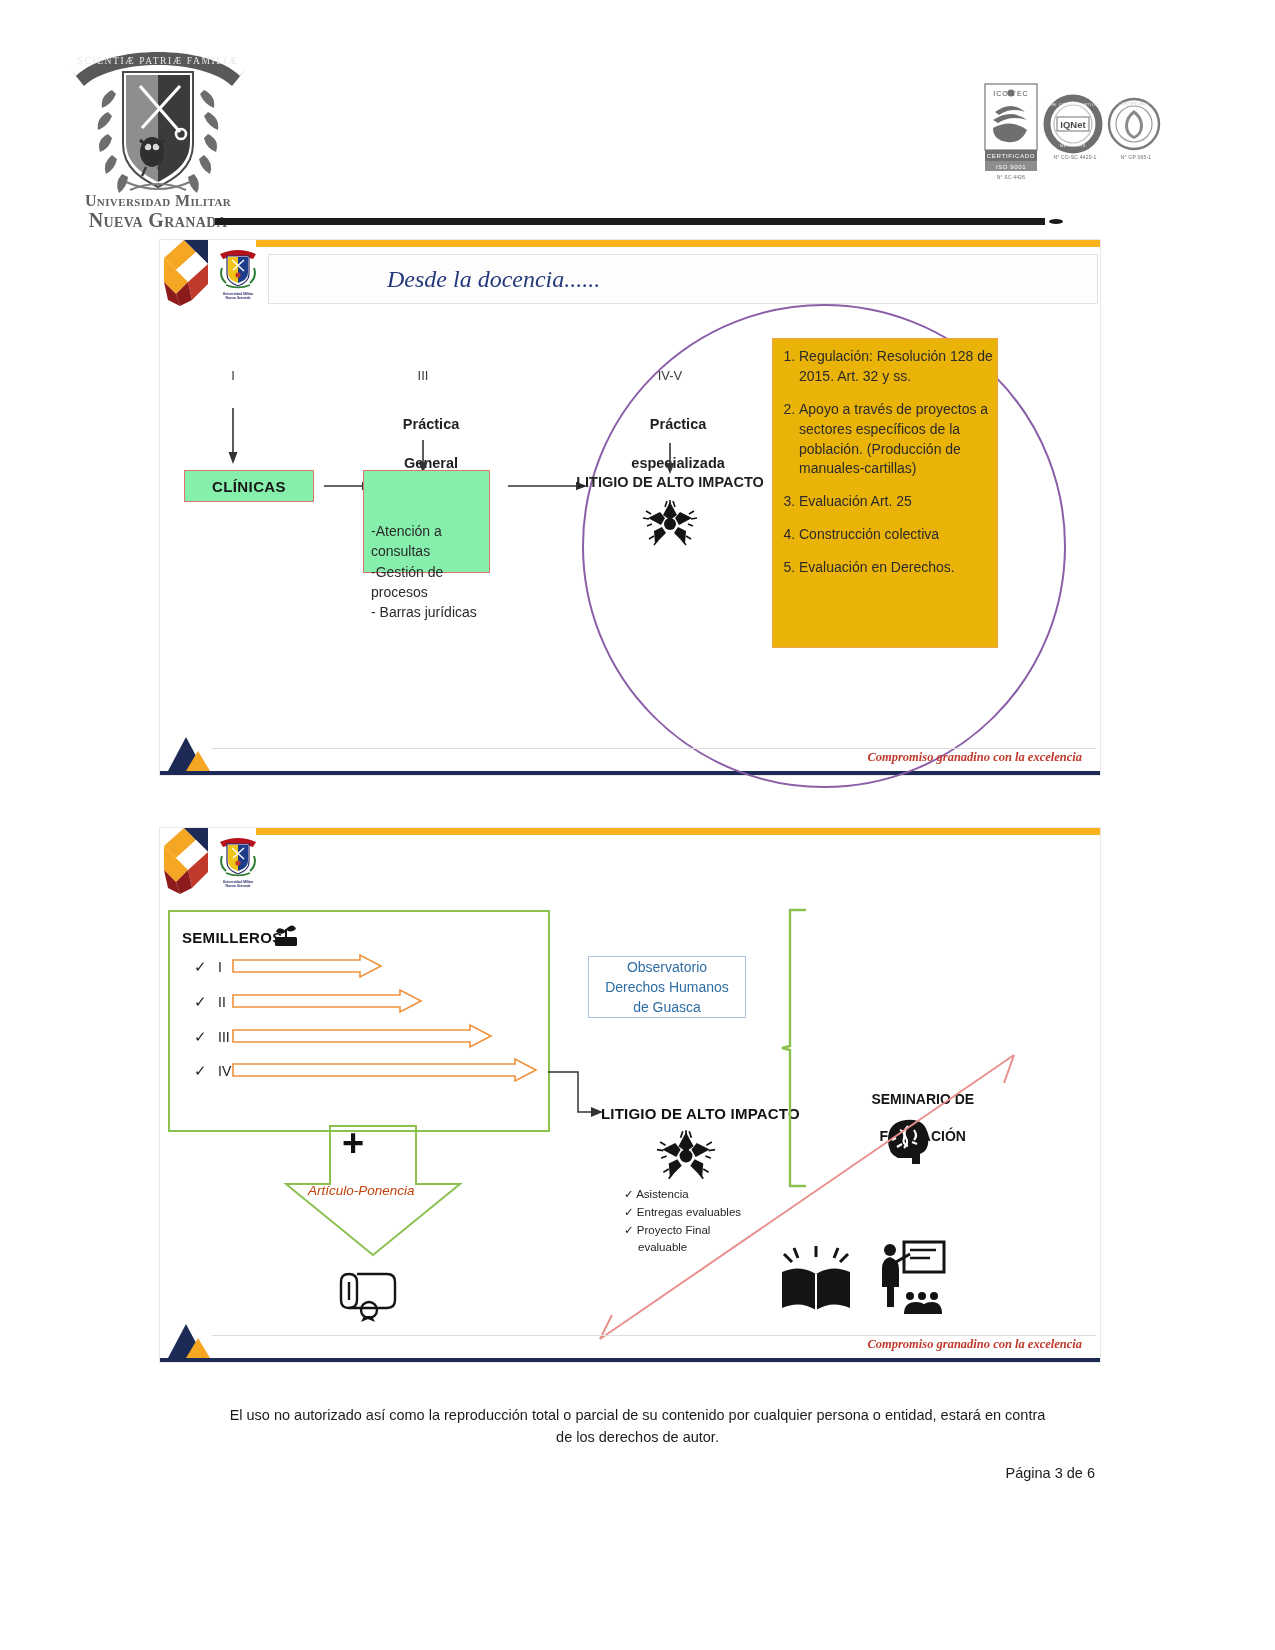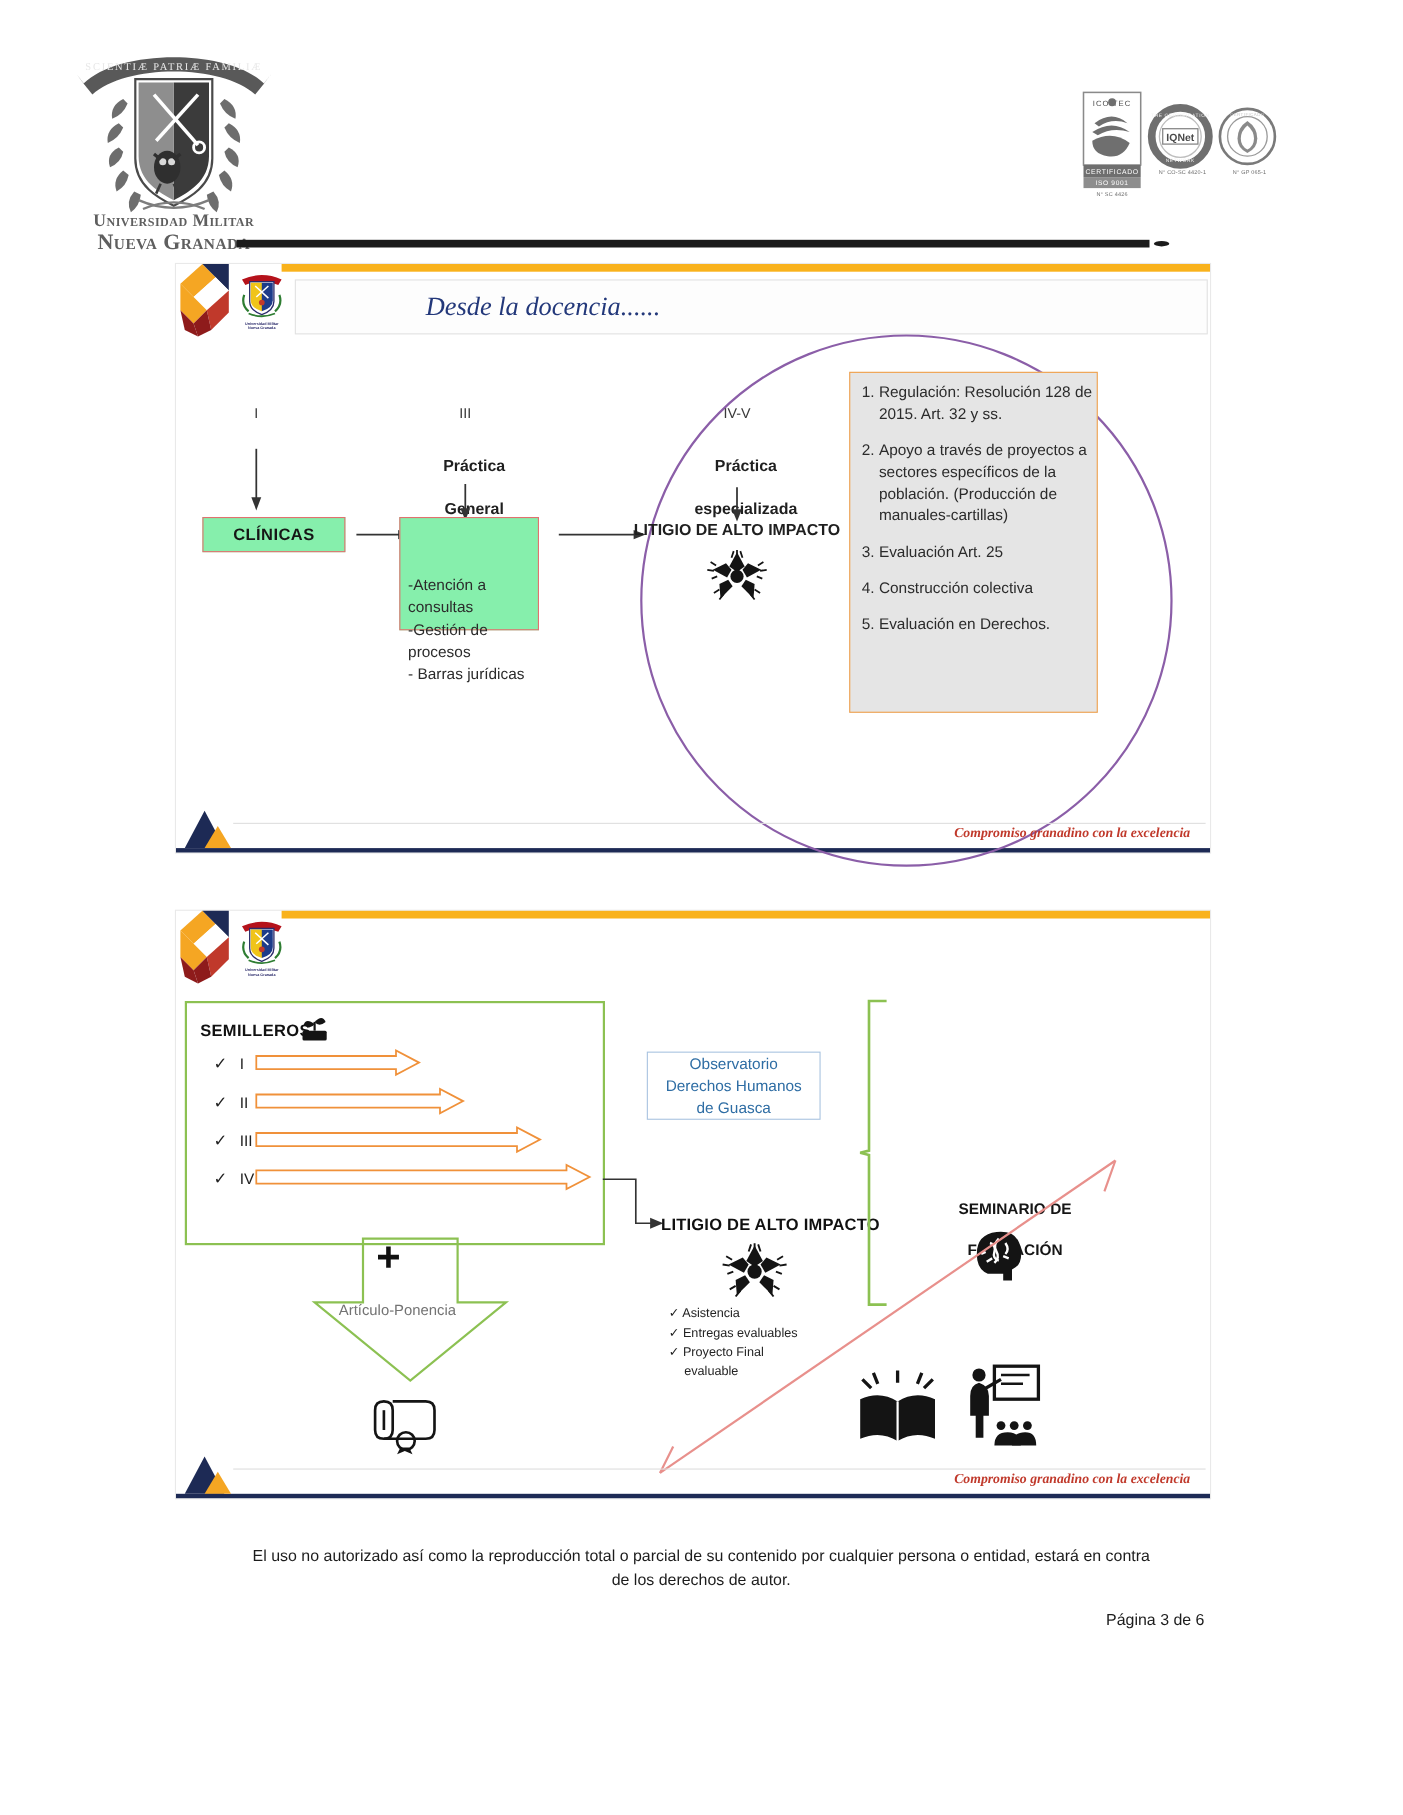--- a/index.html
+++ b/index.html
@@ -53,43 +53,43 @@
 
   
   .s1-circle{
     position:absolute;border:2.5px solid #8b5ea8;border-radius:50%;
   }
   .box-red{
     position:absolute;border:1.6px solid #e0726f;background:#86efac;
     box-sizing:border-box;
   }
   .box-orange{
-    position:absolute;border:1.6px solid #f0a04b;background:#e5e5e5;box-sizing:border-box;
+    position:absolute;border:1.6px solid #f0a04b;background:#eab308;box-sizing:border-box;
   }
   .lbl{position:absolute;white-space:pre;}
   .lbl-roman{font-size:13px;color:#3a3a3a;text-align:center;}
   .lbl-bold{font-size:14.5px;font-weight:bold;color:#1f1f1f;text-align:center;line-height:1.35;}
   .clinicas-text{font-size:15px;font-weight:bold;letter-spacing:.4px;color:#161616;}
   .practica-list{font-size:14px;color:#2b2b2b;line-height:1.45;}
   .olist{position:absolute;font-size:14px;color:#2b2b2b;line-height:1.42;}
   .olist li{margin-bottom:13px;}
   .olist ol{margin:0;padding-left:26px;}
   .arrow-v,.arrow-h{position:absolute;}
 
   
   .box-green{position:absolute;border:2px solid #8cc152;background:#fff;box-sizing:border-box;}
   .box-blue{position:absolute;border:1.4px solid #a9c3e0;background:#fff;box-sizing:border-box;}
   .sem-title{font-size:15px;font-weight:bold;letter-spacing:.3px;color:#111;}
   .check{font-size:15px;color:#222;}
   .rom{font-size:14px;color:#222;}
   .obs-text{font-size:14px;color:#2e6da4;text-align:center;line-height:1.45;}
   .seminar-text{font-size:14px;font-weight:bold;color:#151515;text-align:center;line-height:1.3;}
   .litigio2{font-size:15px;font-weight:bold;color:#111;letter-spacing:.2px;}
-  .checklist{position:absolute;font-size:11.5px;color:#242424;line-height:1.55;}
-  .art-pon{font-size:13.5px;color:#737373;}
+  .checklist{position:absolute;font-size:11.5px;color:#242424;line-height:1.55;margin-left:16px;}
+  .art-pon{font-size:13.5px;color:#c2410c;font-style:italic;}
   .plus{position:absolute;font-size:38px;font-weight:bold;color:#111;line-height:1;}
 
   
   .disclaimer{
     position:absolute;left:0;top:1405px;width:1275px;text-align:center;
     font-size:14.5px;color:#1c1c1c;line-height:1.5;
   }
   .page-num{
     position:absolute;right:180px;top:1465px;font-size:14.5px;color:#1c1c1c;
   }

